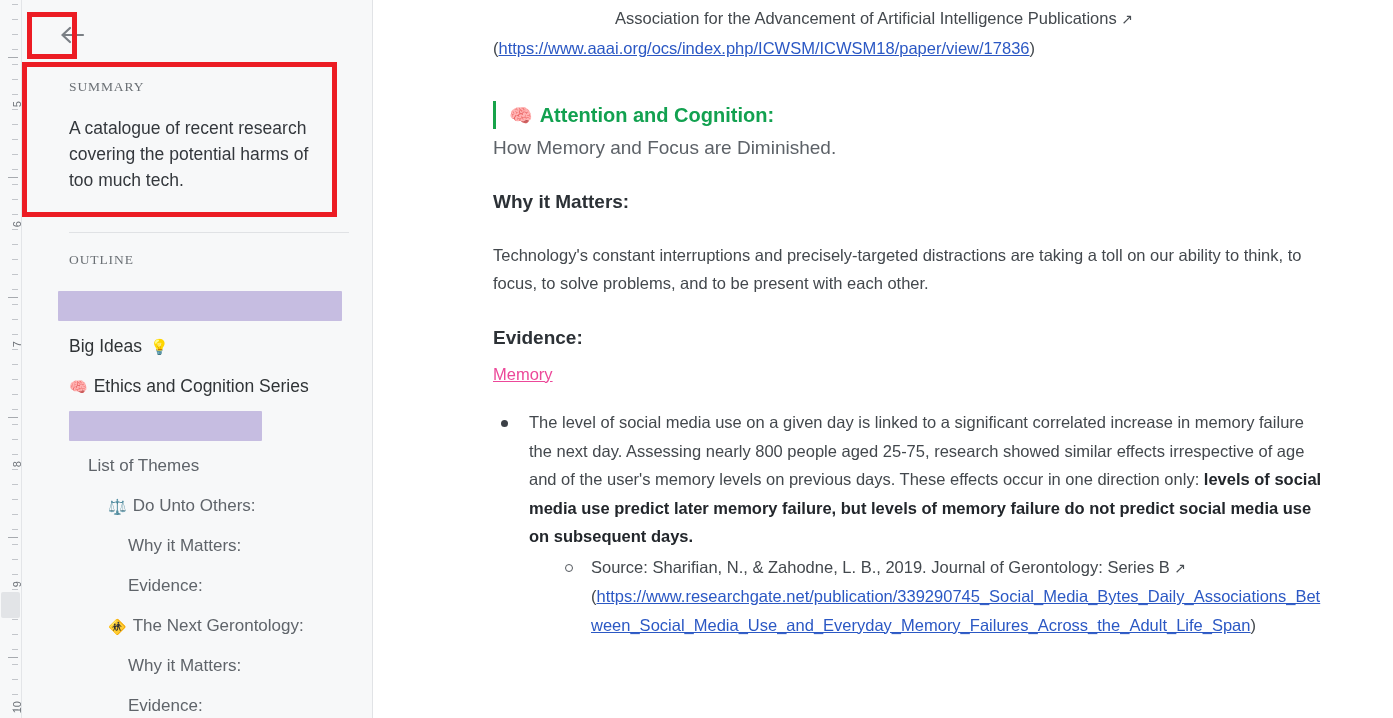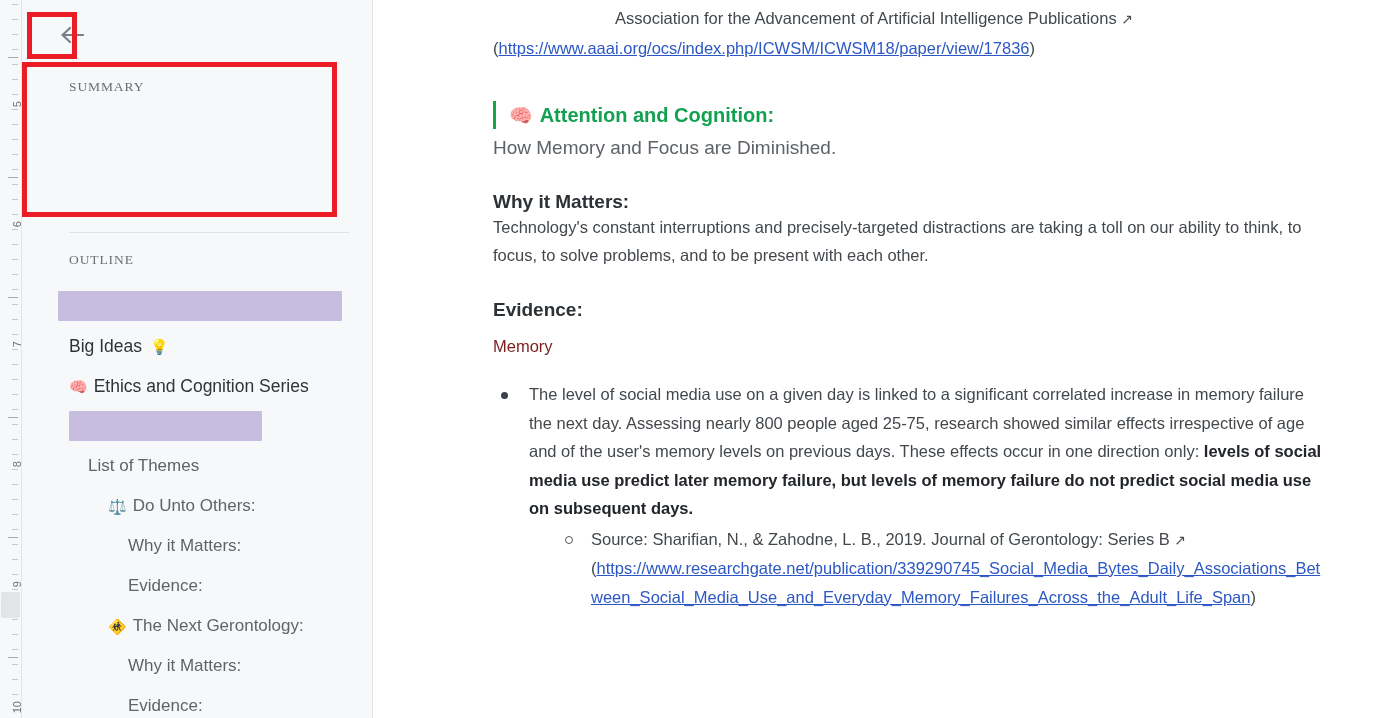--- a/index.html
+++ b/index.html
@@ -231,30 +231,31 @@
   }
 
   h3.bold-head {
     margin: 30px 0 0 0;
     font-size: 19px;
     font-weight: bold;
     color: #2c3136;
     font-family: "Liberation Sans", sans-serif;
   }
   .para {
-    margin-top: 0;
+    margin-top: 28px;
     font-size: 16.5px;
     line-height: 28px;
     color: #43484d;
     font-family: "Liberation Sans", sans-serif;
   }
   .sub-underline {
     margin-top: 16px;
     font-size: 16.5px;
-    color: #7f1d1d;
+    color: #ec4899;
+    text-decoration: underline;
     font-family: "Liberation Sans", sans-serif;
     display: inline-block;
   }
 
   ul.bullets {
     margin: 24px 0 0 0;
     padding-left: 36px;
     list-style: none;
   }
   ul.bullets > li {
@@ -376,20 +377,21 @@
       <span>
         <svg width="26" height="20" viewBox="0 0 26 20">
           <path d="M10 3 L2.5 10 L10 17" fill="none" stroke="#7a7f85" stroke-width="2.2" stroke-linecap="round" stroke-linejoin="round"></path>
           <line x1="2.8" y1="10" x2="23" y2="10" stroke="#7a7f85" stroke-width="2.2" stroke-linecap="round"></line>
         </svg>
       </span>
     </button>
 
     <div class="summary-card">
       <div class="section-label">SUMMARY</div>
+      <div class="summary-text">A catalogue of recent research covering the potential harms of too much tech.</div>
     </div>
 
     <div class="divider"></div>
 
     <div class="section-label outline-label">OUTLINE</div>
 
     <div class="outline-list" id="outline-list">
         <div class="redact-row">
           <div class="redact" id="redact-1" style="width: 284px; margin-left: 36px;"></div>
         </div>

